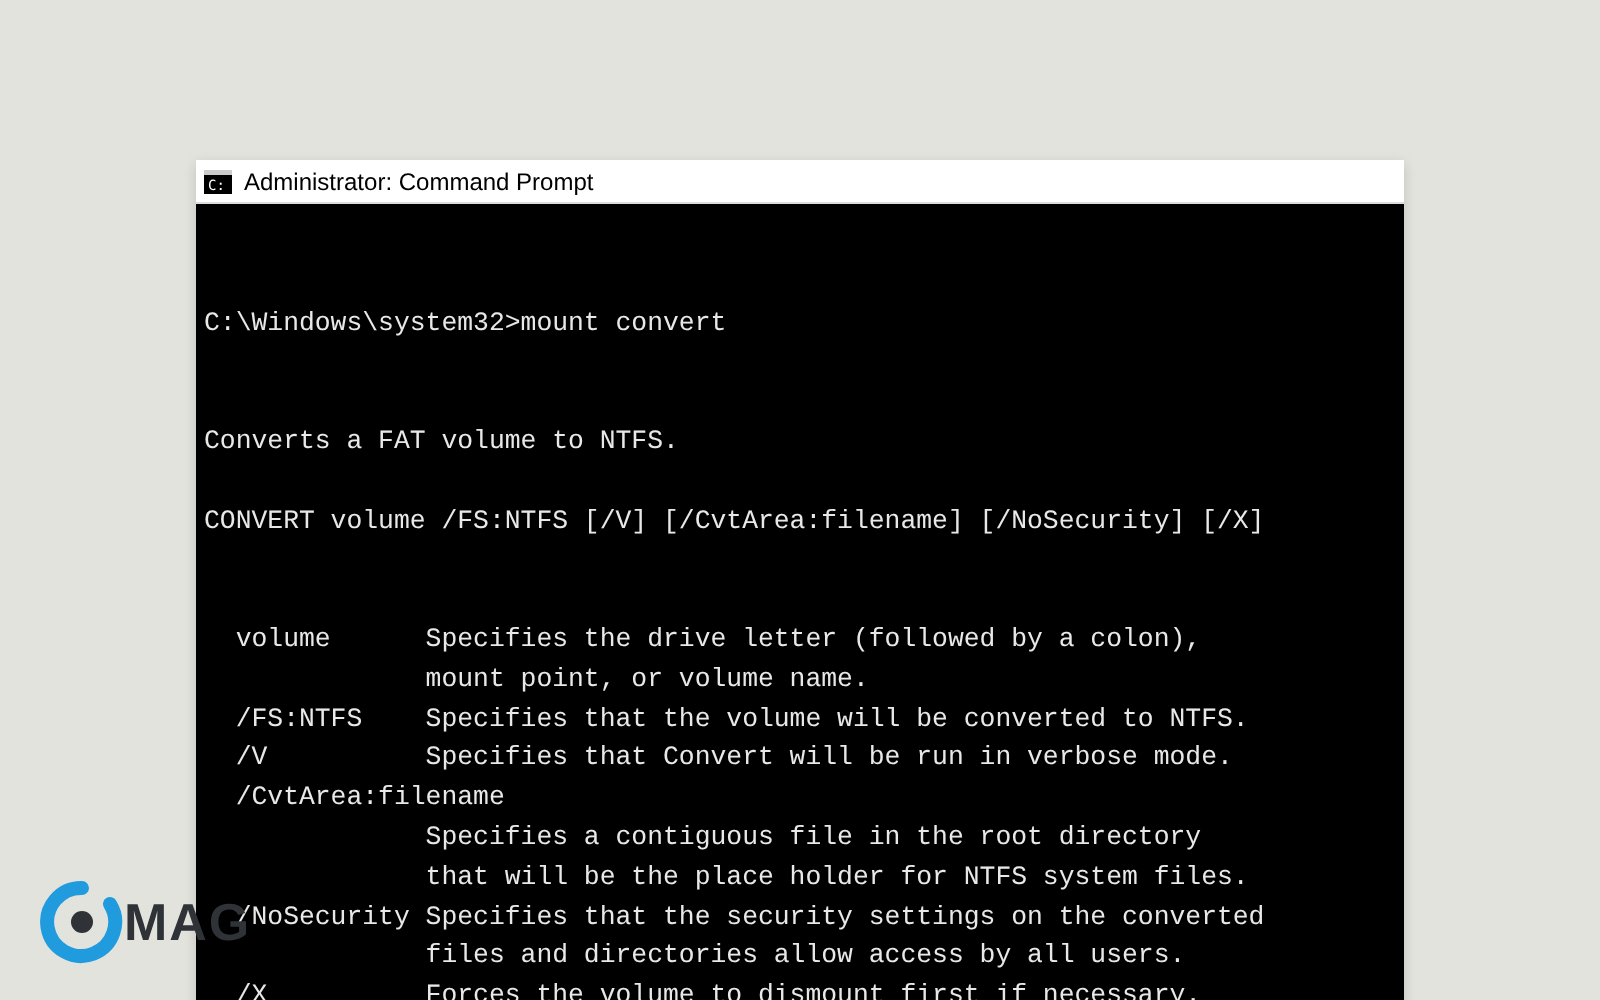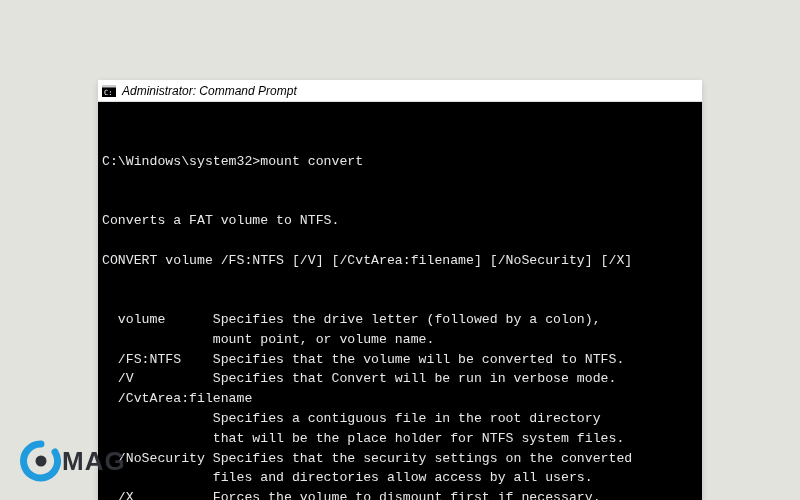--- a/index.html
+++ b/index.html
@@ -32,21 +32,20 @@
     height: 14px;
     margin-right: 6px;
     display: flex;
     align-items: center;
     justify-content: center;
   }
   .titlebar-icon svg { display: block; }
   .titlebar-text {
     font-size: 12px;
     color: #000;
-    font-style: italic;
   }
   .terminal {
     background: #000;
     color: #e8e8e8;
     font-family: Consolas, "Courier New", monospace;
     font-size: 13.2px;
     line-height: 1.5;
     padding: 10px 4px 14px 4px;
     white-space: pre;
     overflow: hidden;

